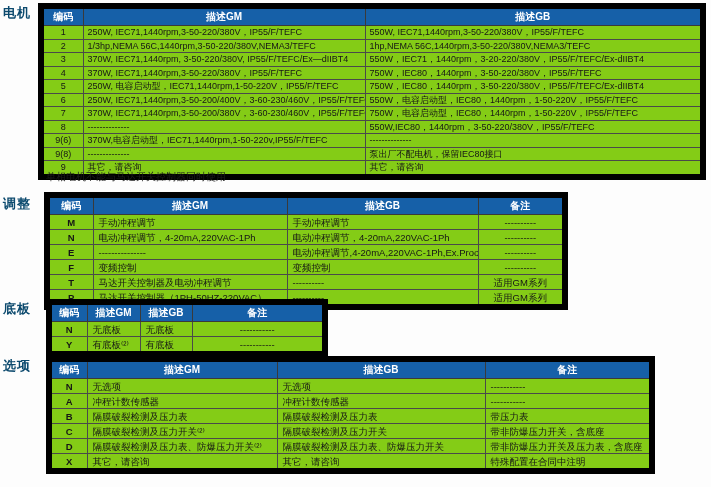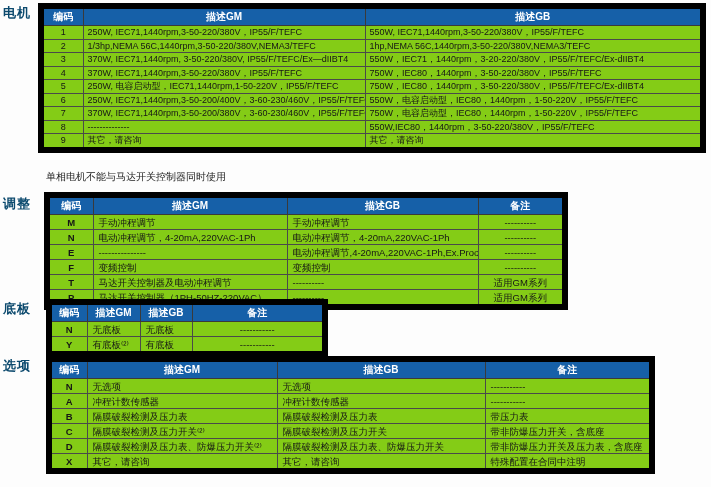--- a/index.html
+++ b/index.html
@@ -102,20 +102,30 @@
           <td>7</td>
           <td>370W, IEC71,1440rpm,3-50-200/380V，3-60-230/460V，IP55/F/TEFC</td>
           <td>750W，电容启动型，IEC80，1440rpm，1-50-220V，IP55/F/TEFC</td>
         </tr>
         <tr>
           <td>8</td>
           <td>--------------</td>
           <td>550W,IEC80，1440rpm，3-50-220/380V，IP55/F/TEFC</td>
         </tr>
         <tr>
+          <td>9(6)</td>
+          <td>370W,电容启动型，IEC71,1440rpm,1-50-220v,IP55/F/TEFC</td>
+          <td>--------------</td>
+        </tr>
+        <tr>
+          <td>9(8)</td>
+          <td>--------------</td>
+          <td>泵出厂不配电机，保留IEC80接口</td>
+        </tr>
+        <tr>
           <td>9</td>
           <td>其它，请咨询</td>
           <td>其它，请咨询</td>
         </tr>
       </tbody>
     </table>
   <div class="note" id="motor-note">单相电机不能与马达开关控制器同时使用</div>
 
   <span class="sec-label" style="top:195px">调整</span>
   <table class="spec t1">

